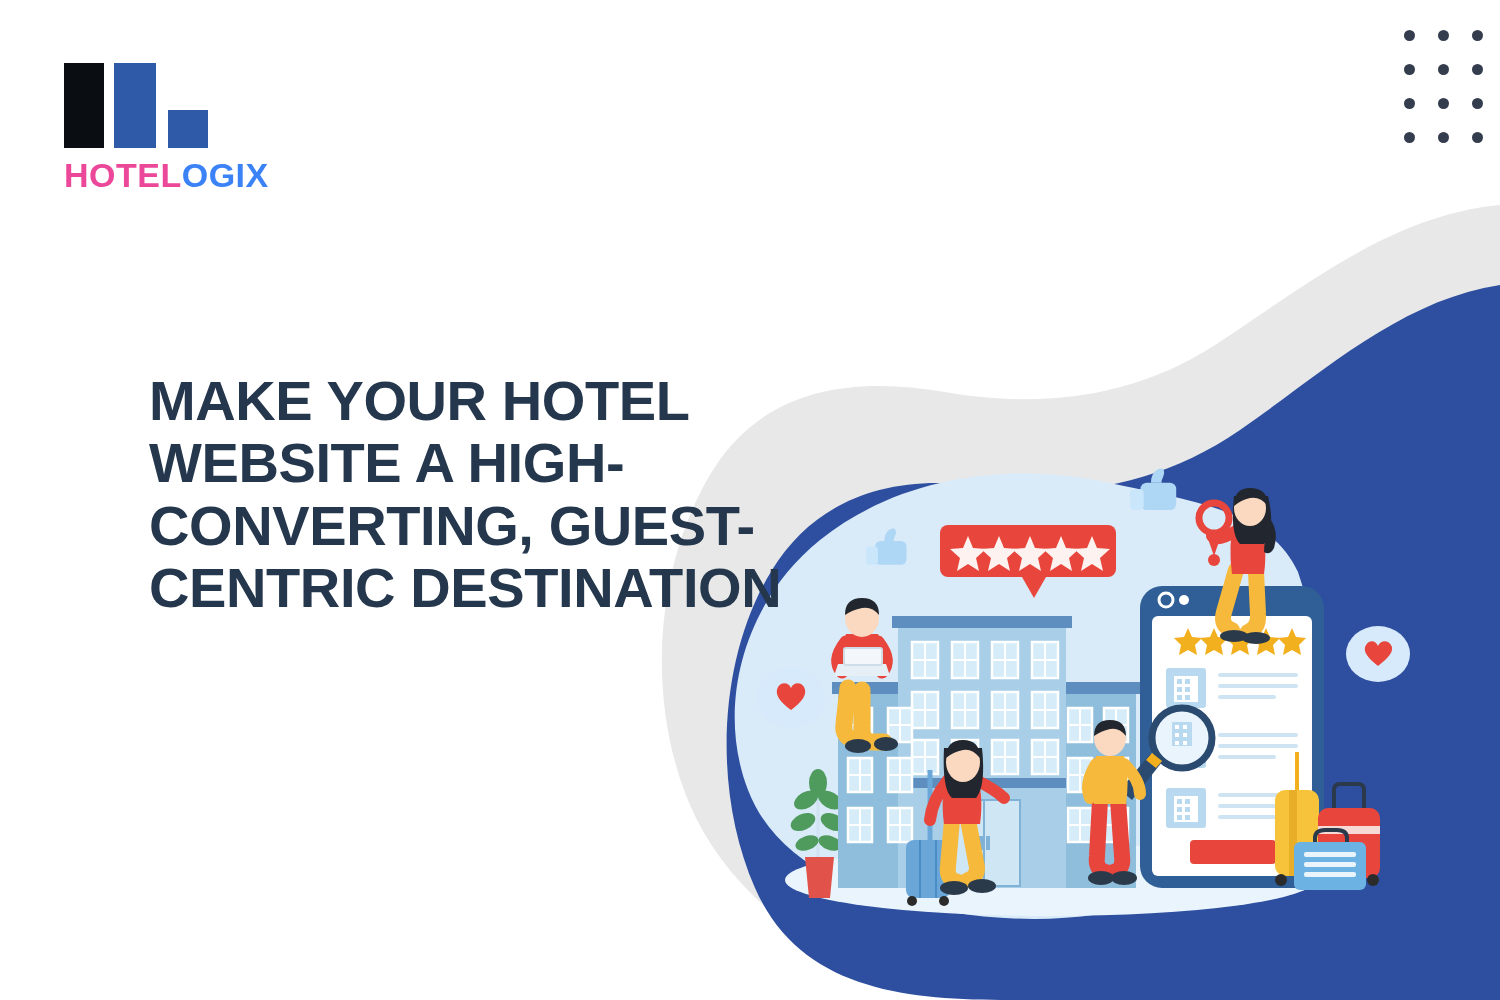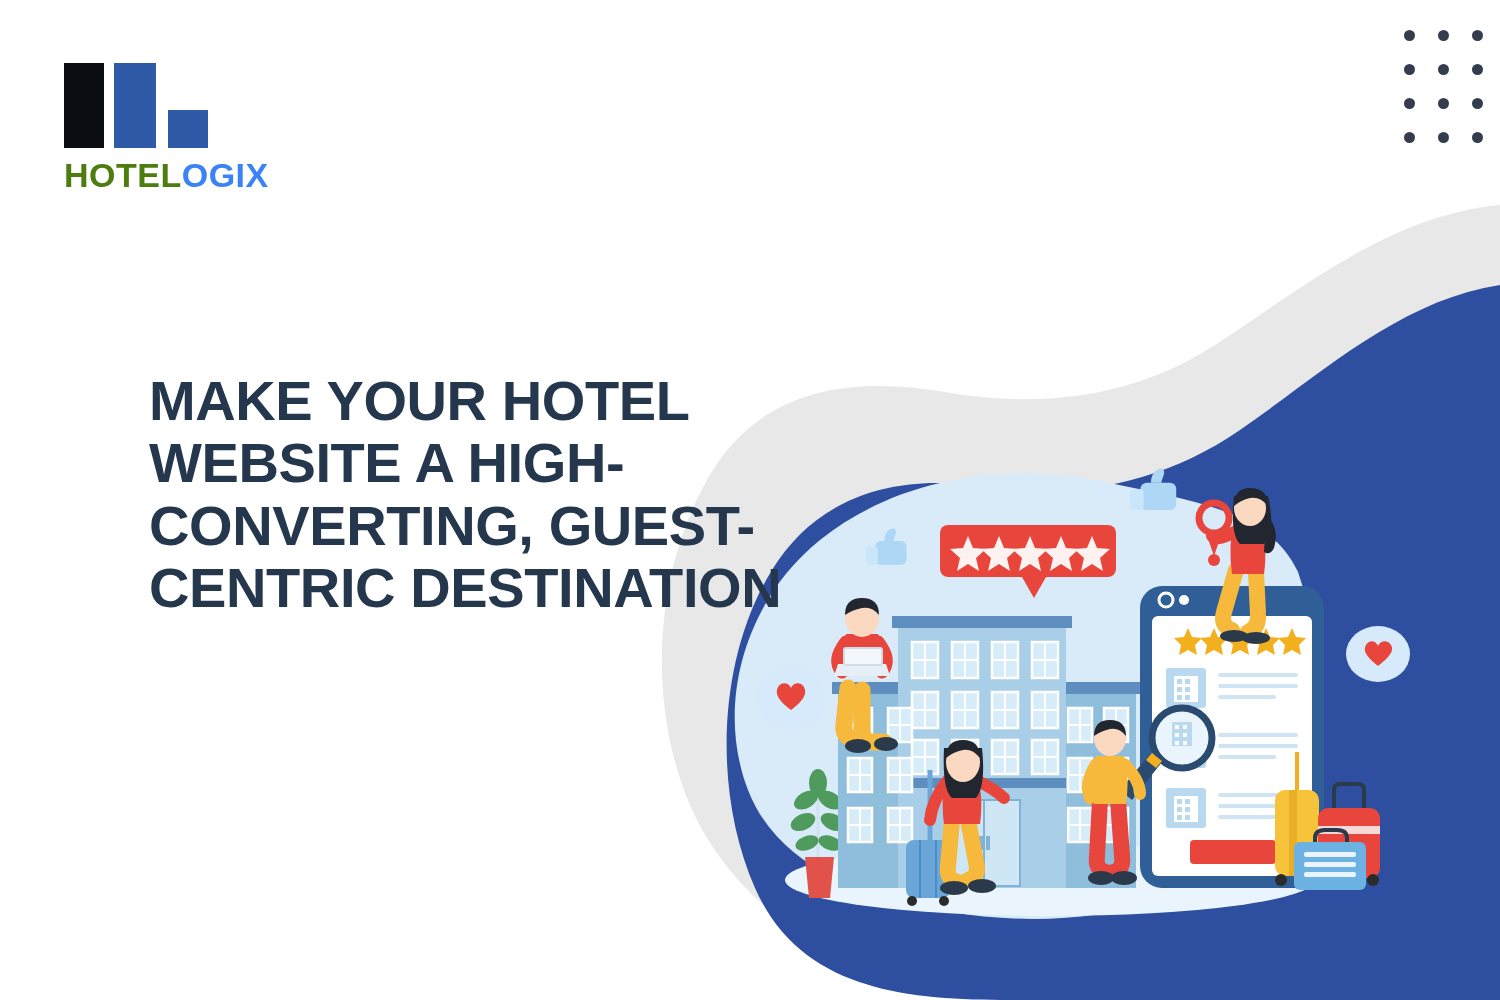--- a/index.html
+++ b/index.html
@@ -15,21 +15,21 @@
   .art{position:absolute;left:0;top:0;width:1500px;height:1000px;}
 
   
   .logo{position:absolute;left:64px;top:58px;width:240px;}
   .logo-bars{position:relative;height:90px;width:150px;}
   .bar{position:absolute;bottom:0;}
   .bar-black{left:0;width:40px;height:85px;background:#0a0d12;}
   .bar-blue{left:50px;width:42px;height:85px;background:#2f5aa8;}
   .bar-sq{left:104px;width:40px;height:38px;background:#2f5aa8;}
   .logo-word{margin-top:10px;font-size:34px;font-weight:bold;letter-spacing:0.5px;line-height:1;}
-  .logo-word .b{color:#4d7c0f;}
+  .logo-word .b{color:#ec4899;}
   .logo-word .k{color:#3b82f6;}
 
   
   .dots{position:absolute;left:1392px;top:18px;display:grid;
         grid-template-columns:repeat(3,34px);grid-template-rows:repeat(4,34px);}
   .dot{width:11px;height:11px;border-radius:50%;background:#343d4e;
        justify-self:center;align-self:center;}
 
   
   .headline-wrap{position:absolute;left:98px;top:367px;display:flex;align-items:flex-end;}

